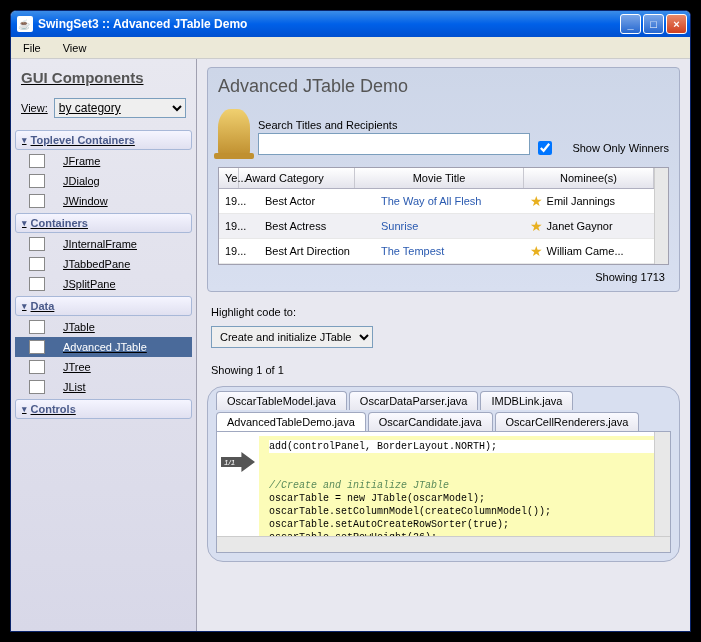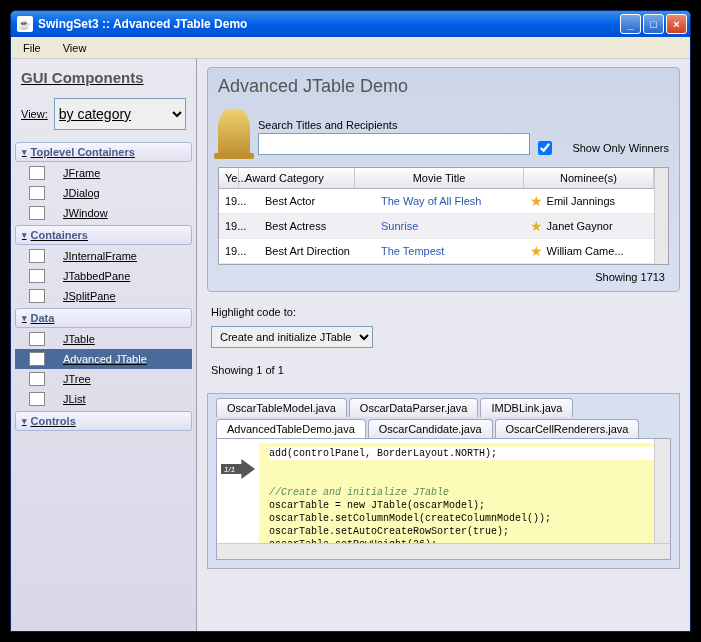--- a/index.html
+++ b/index.html
@@ -10,21 +10,21 @@
 .titlebar .title { flex: 1; }
 .titlebar .winbtns { display: flex; gap: 2px; }
 .titlebar .winbtn { width: 21px; height: 20px; background: linear-gradient(to bottom, #7ba7e8, #2668d0); border: 1px solid #fff; border-radius: 3px; color: #fff; font-size: 11px; display: flex; align-items: center; justify-content: center; cursor: pointer; }
 .titlebar .winbtn.close { background: linear-gradient(to bottom, #e88a6a, #d04020); }
 .menubar { height: 22px; background: #ece9d8; display: flex; align-items: center; padding: 0 6px; gap: 10px; font-size: 11px; border-bottom: 1px solid #ccc; }
 .menubar .item { padding: 2px 6px; cursor: pointer; }
 .content { display: flex; height: calc(100% - 48px); }
 .sidebar { width: 186px; background: linear-gradient(to bottom, #e8e8f0, #d8d8e8); border-right: 1px solid #a0a0b0; overflow-y: auto; padding: 4px 2px; text-decoration: underline; }
 .sidebar-title { font-size: 15px; font-weight: bold; color: #555; padding: 6px 8px 8px; }
 .viewrow { display: flex; align-items: center; gap: 6px; padding: 4px 8px 10px; font-size: 11px; }
-.viewrow select { flex: 1; font-size: 14px; height: 32px; border: 1px solid #7b9ebd; }
+.viewrow select { flex: 1; font-size: 12px; height: 20px; border: 1px solid #7b9ebd; }
 .cat-head { background: linear-gradient(to bottom, #f5f5ff, #e0e0f0); border: 1px solid #a8b8d8; border-radius: 3px; padding: 3px 6px; margin: 2px 2px 1px; font-size: 11px; font-weight: bold; color: #4a5a8a; cursor: pointer; display: flex; align-items: center; }
 .cat-head::before { content: "▾"; margin-right: 4px; font-size: 9px; color: #4a5a8a; }
 .tree-item { display: flex; align-items: center; padding: 3px 6px 3px 14px; margin: 0 2px; font-size: 11px; cursor: pointer; gap: 18px; }
 .tree-item.sel { background: #4a6a9a; color: #fff; }
 .tree-item .ticon { width: 16px; height: 14px; background: #fff; border: 1px solid #888; display: inline-block; flex-shrink: 0; }
 .tree-item.jscroll .lbl { color: #2a5ab0; }
 .main { flex: 1; background: #e8e8f0; display: flex; flex-direction: column; overflow: hidden; }
 .demo-panel { margin: 8px 10px 4px; background: linear-gradient(to bottom, #cdd6e8, #d8dff0); border: 1px solid #a8b0c8; border-radius: 4px; padding: 8px 10px; }
 .demo-title { font-size: 18px; color: #555; padding-bottom: 8px; }
 .searchrow { display: flex; align-items: flex-end; gap: 8px; padding: 4px 0 6px; }
@@ -41,21 +41,21 @@
 .th.c1 { width: 20px; } .th.c2 { width: 116px; text-align: left; } .th.c3 { flex: 1; } .th.c4 { width: 130px; }
 .trow { display: flex; border-bottom: 1px solid #e8e8e8; align-items: center; height: 25px; }
 .trow:nth-child(even) { background: #f0f0f4; }
 .td { padding: 3px 6px; font-size: 11px; }
 .td.c1 { width: 40px; } .td.c2 { width: 116px; } .td.c3 { flex: 1; color: #2a5ab0; } .td.c4 { width: 130px; display: flex; align-items: center; gap: 4px; }
 .star { color: #e8b020; font-size: 14px; }
 .showing { text-align: right; font-size: 11px; padding: 6px 4px 0; }
 .hlrow { display: flex; align-items: flex-start; gap: 8px; padding: 10px 14px 6px; font-size: 11px; flex-direction: column; }
 .hlrow select { height: 22px; border: 1px solid #7b9ebd; font-size: 11px; padding: 0 4px; }
 .hlrow .spacer { flex: 1; }
-.codepanel { margin: 11px 10px 8px; border: 1px solid #a8b0c8; border-radius: 0; background: #d8dff0; }
+.codepanel { margin: 4px 10px 8px; border: 1px solid #a8b0c8; border-radius: 16px; background: #d8dff0; }
 .tabs { display: flex; flex-wrap: wrap; padding: 4px 8px 0; gap: 2px; }
 .tab { background: linear-gradient(to bottom, #fafaff, #e8e8f0); border: 1px solid #a0a8c0; border-bottom: none; border-radius: 4px 4px 0 0; padding: 3px 10px; font-size: 11px; cursor: pointer; white-space: nowrap; }
 .tab.active { background: #fff; font-weight: normal; position: relative; z-index: 2; }
 .codebody { background: #fff; margin: 0 8px 8px; border: 1px solid #a0a8c0; height: 122px; overflow: auto; position: relative; }
 .codeinner { display: flex; padding: 4px; }
 .arrow { width: 38px; flex-shrink: 0; display: flex; align-items: flex-start; padding-top: 16px; }
 .arrowshape { width: 34px; height: 20px; background: #555; clip-path: polygon(0 25%, 60% 25%, 60% 0, 100% 50%, 60% 100%, 60% 75%, 0 75%); color: #fff; font-size: 8px; display: flex; align-items: center; justify-content: flex-start; padding-left: 3px; font-style: italic; }
 .codelines { background: #fcfcb8; padding: 4px 10px; font-family: "Courier New", monospace; font-size: 10px; line-height: 13px; white-space: pre; }
 .codelines .c { color: #5a8a5a; font-style: italic; }
 .codelines .top { background: #fff; }

